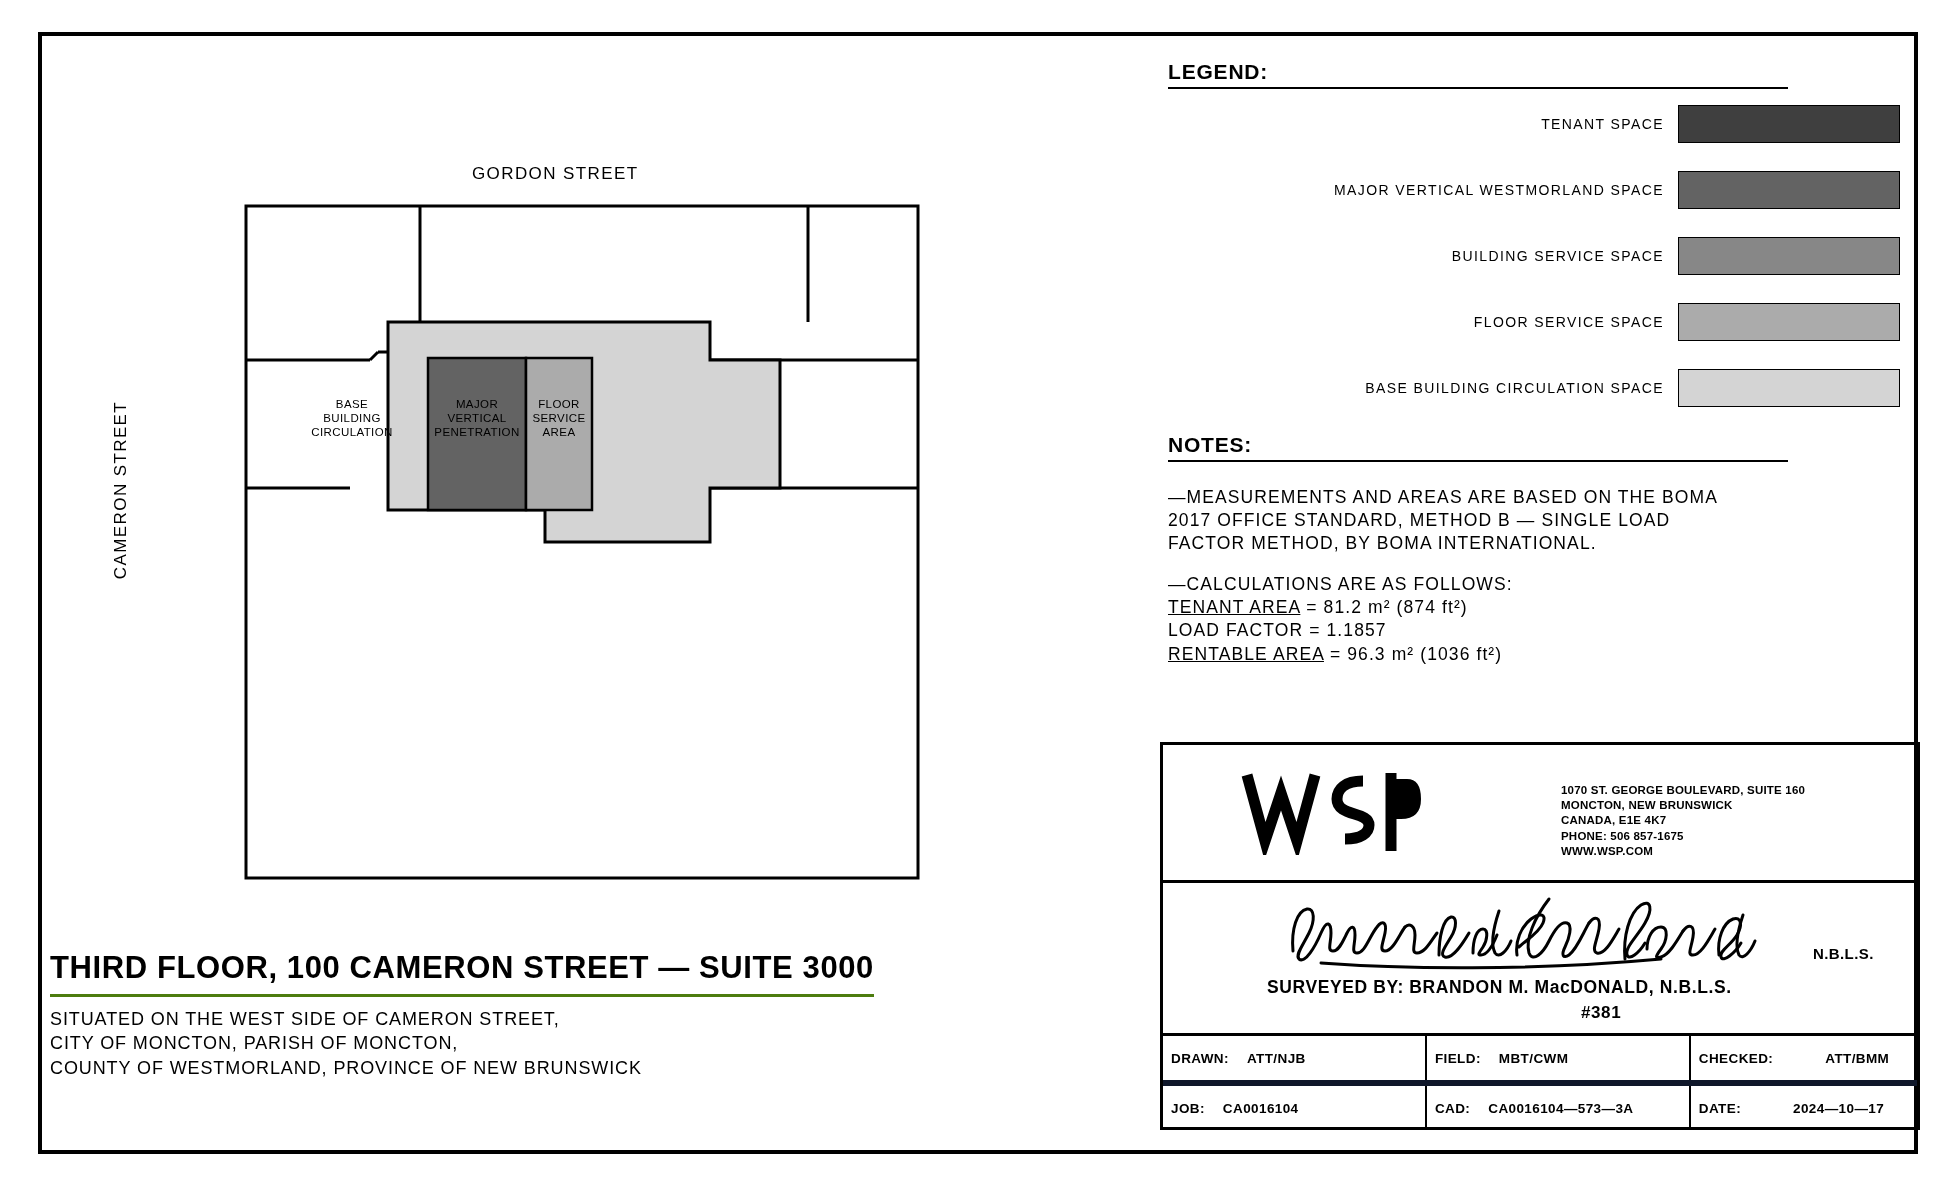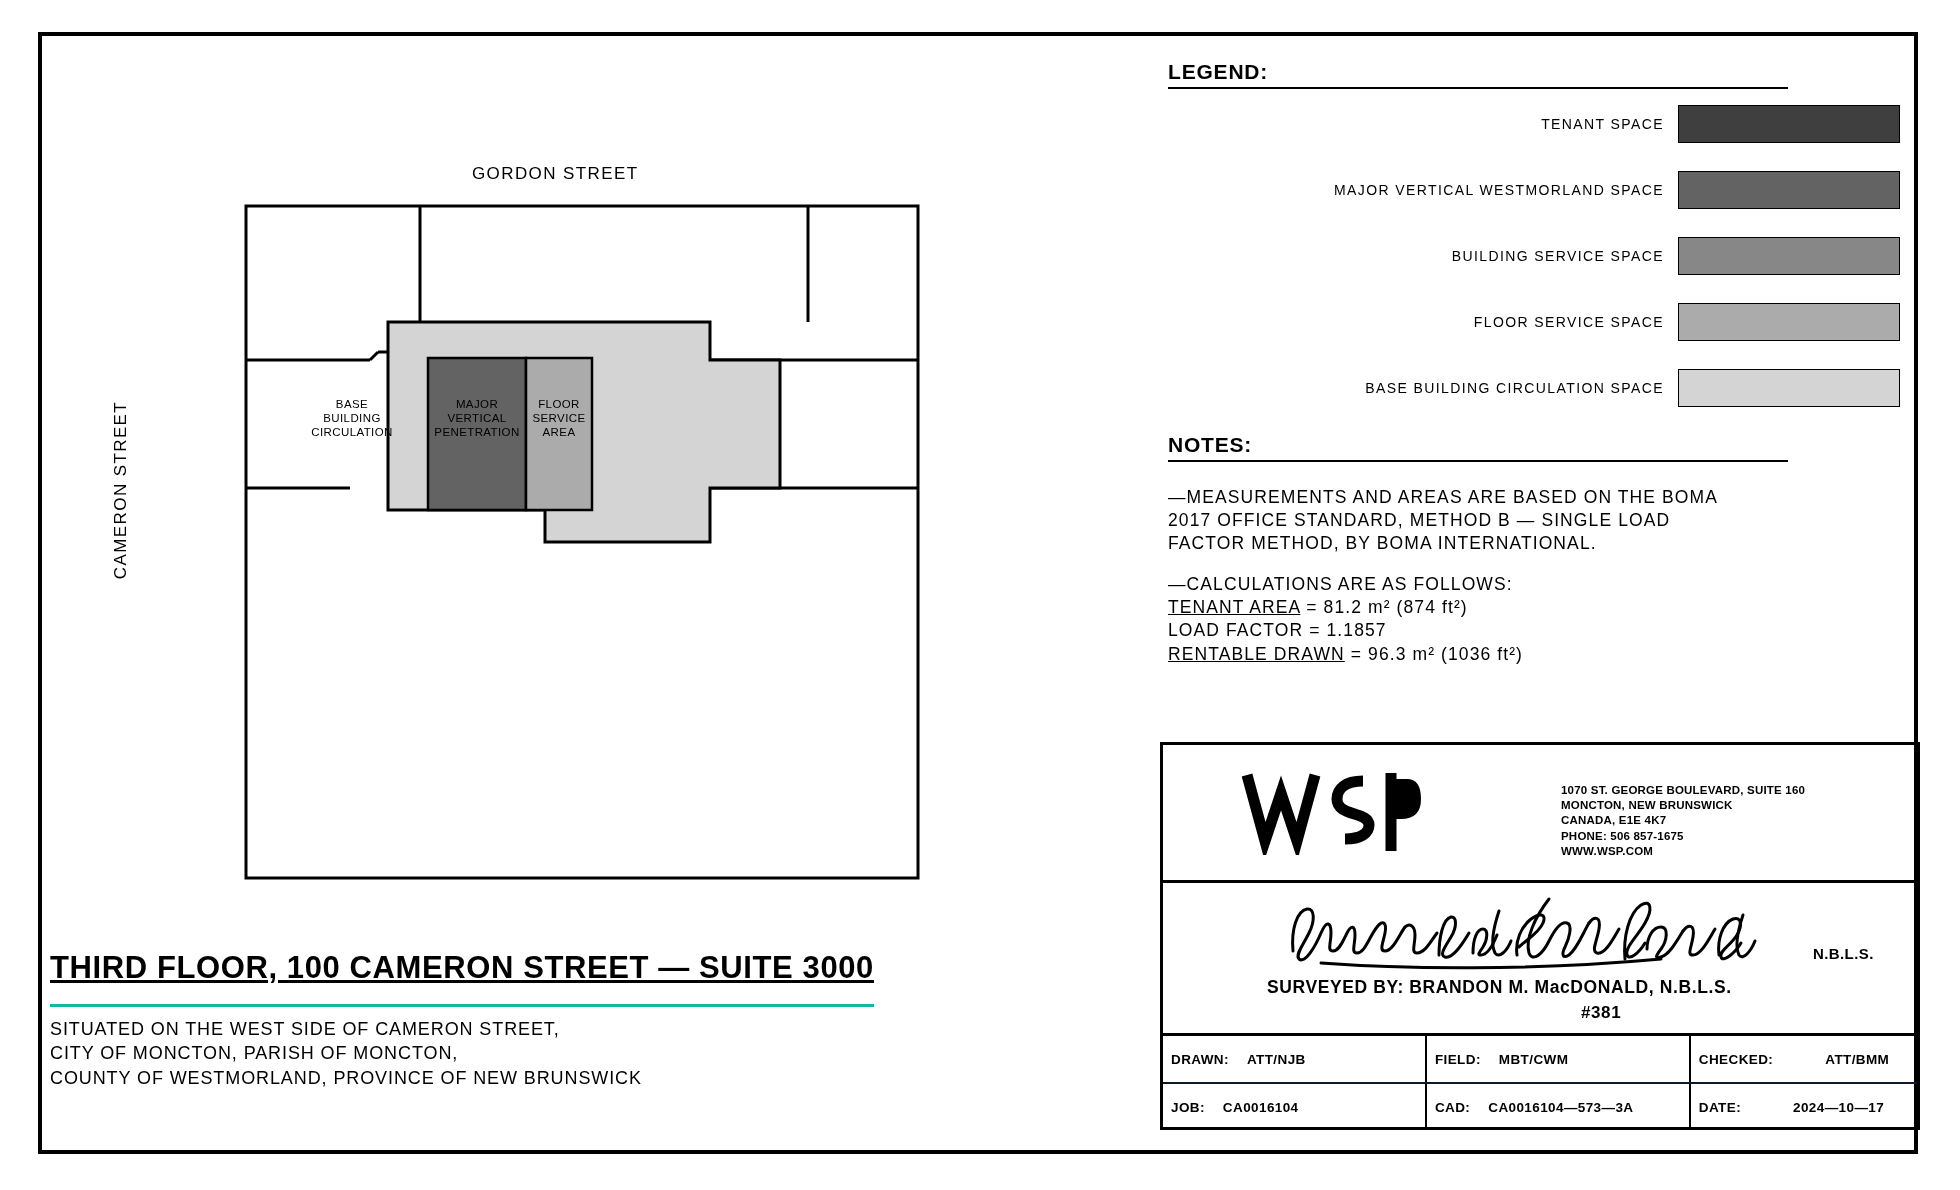--- a/index.html
+++ b/index.html
@@ -73,25 +73,24 @@
   .title-wrap {
     position: absolute;
     left: 50px;
     top: 950px;
     width: 1000px;
   }
   #main-title {
     font-size: 31px;
     font-weight: bold;
     letter-spacing: 0.6px;
-    border-bottom: 3px solid #14b8a6;
+    border-bottom: 3px solid #4d7c0f;
     display: inline-block;
-    padding-bottom: 18px;
+    padding-bottom: 8px;
     white-space: nowrap;
-    text-decoration: underline;
   }
   .subtitle-lines {
     margin-top: 10px;
     font-size: 18px;
     line-height: 1.35;
     letter-spacing: 0.9px;
   }
 
   
   .right-col {
@@ -216,21 +215,21 @@
     text-align: center;
   }
   .wsp-grid {
     height: 94px;
     display: flex;
     flex-direction: column;
   }
   .wsp-grid-row {
     flex: 1 1 0;
     display: flex;
-    border-bottom: 2px solid #0f172a;
+    border-bottom: 6px solid #0f172a;
   }
   .wsp-grid-row:last-child { border-bottom: none; }
   .wsp-cell {
     border-right: 2px solid #000;
     display: flex;
     align-items: center;
     padding-left: 8px;
     font-size: 13.5px;
     font-weight: bold;
     letter-spacing: 0.4px;
@@ -332,21 +331,21 @@
       <p>—MEASUREMENTS AND AREAS ARE BASED ON THE BOMA</p>
       <p>2017 OFFICE STANDARD, METHOD B — SINGLE LOAD</p>
       <p>FACTOR METHOD, BY BOMA INTERNATIONAL.</p>
       <div class="notes-gap"></div>
       <p>—CALCULATIONS ARE AS FOLLOWS:</p>
       <p>
         <span class="u">TENANT AREA</span><span> = 81.2 m² (874 ft²)</span>
       </p>
       <p>LOAD FACTOR = 1.1857</p>
       <p>
-        <span class="u">RENTABLE DRAWN</span><span> = 96.3 m²  (1036 ft²)</span>
+        <span class="u">RENTABLE AREA</span><span> = 96.3 m²  (1036 ft²)</span>
       </p>
     </div>
   </div>
 
   <div class="wsp-block">
 
     <div class="wsp-top">
       <div class="wsp-logo">
         <svg width="180" height="88" viewBox="0 0 180 88">
           <path d="M6,8 L24,74 L40,26 L56,74 L74,8" fill="none" stroke="#000" stroke-width="11" stroke-linejoin="miter"></path>

